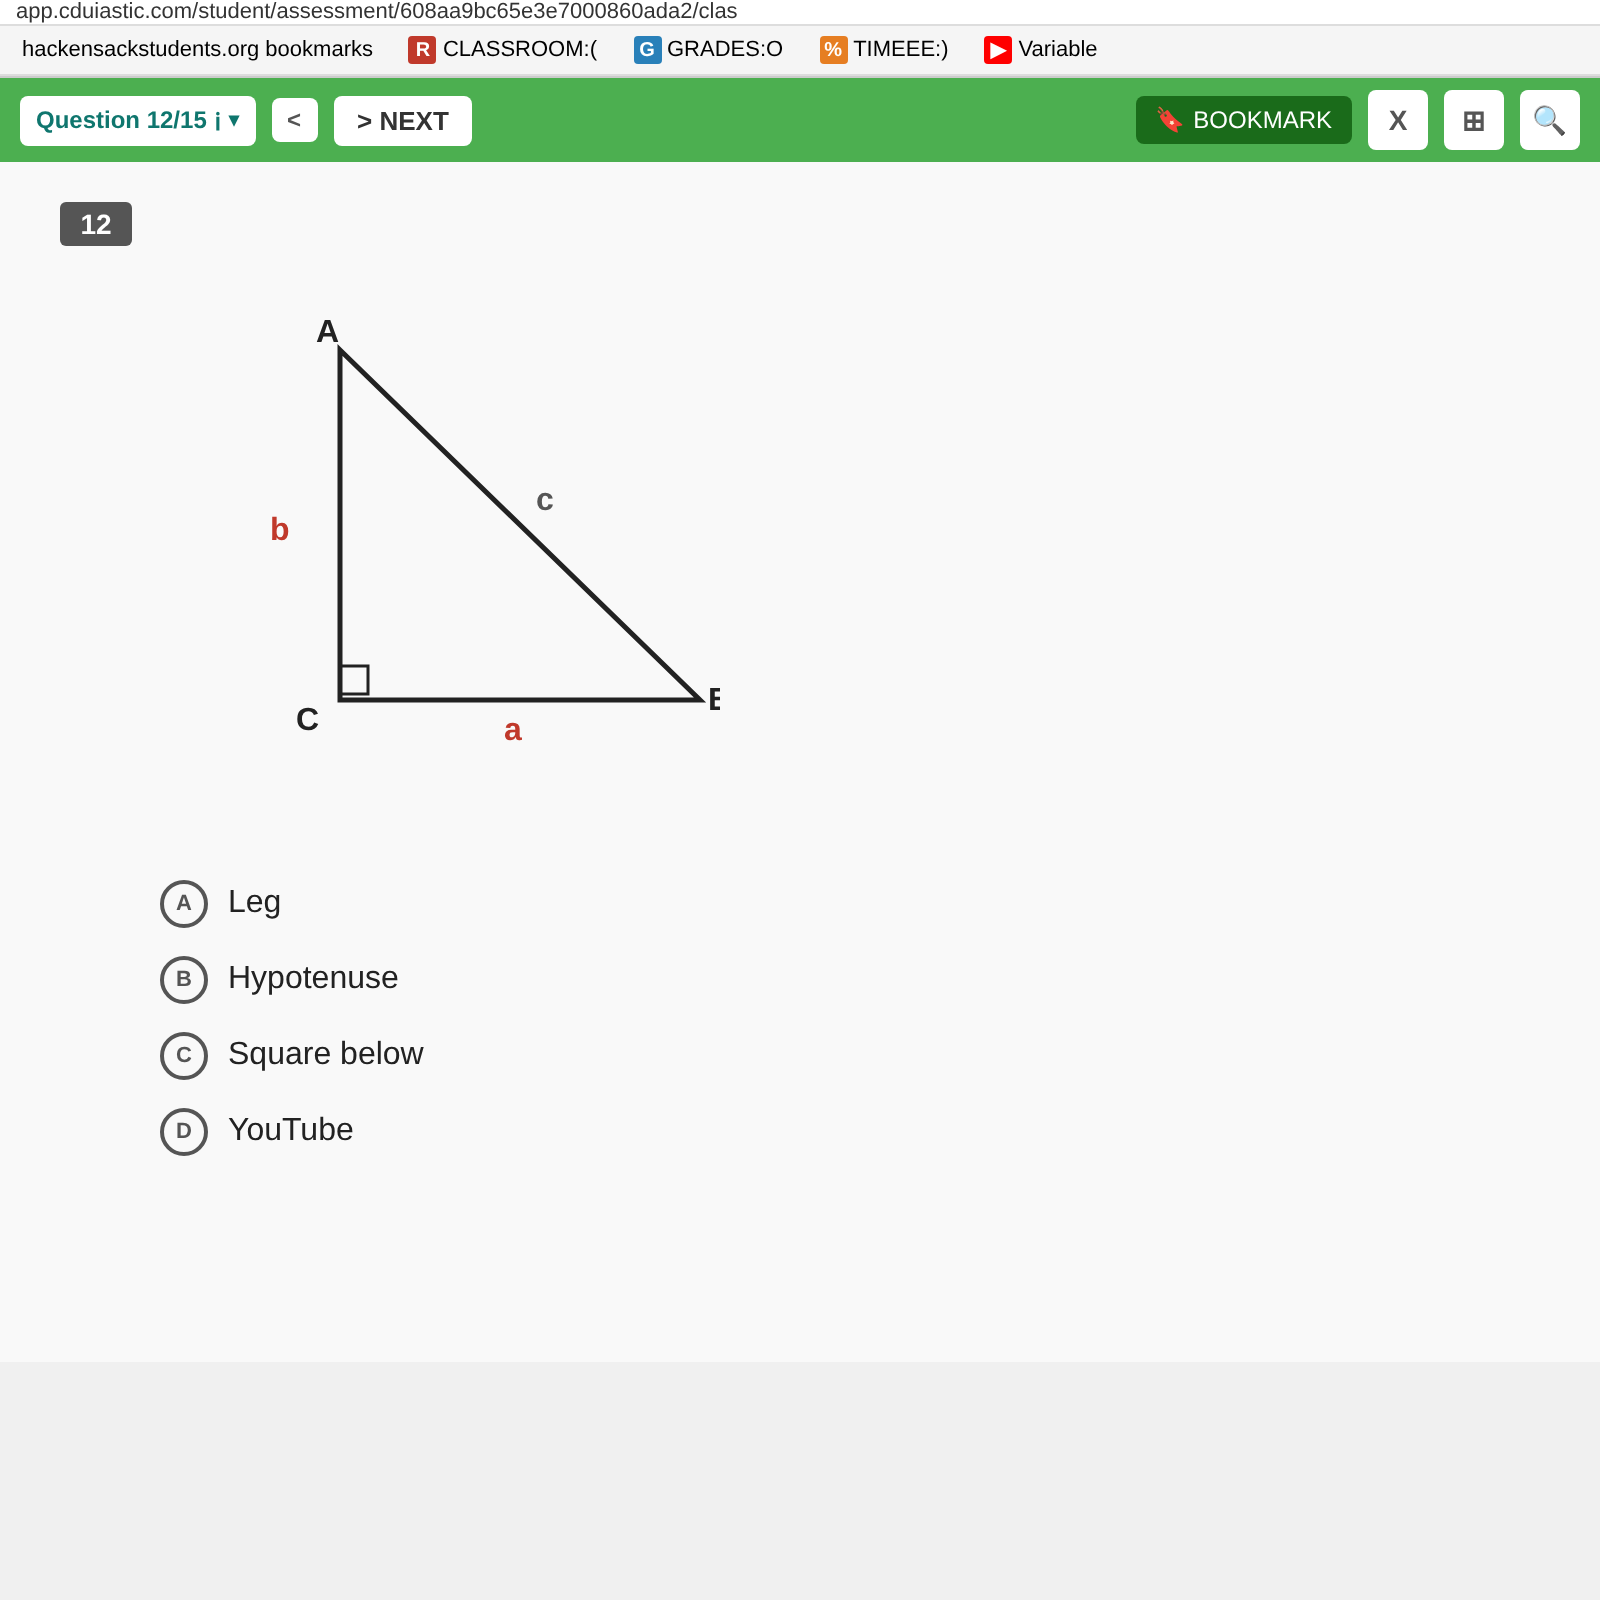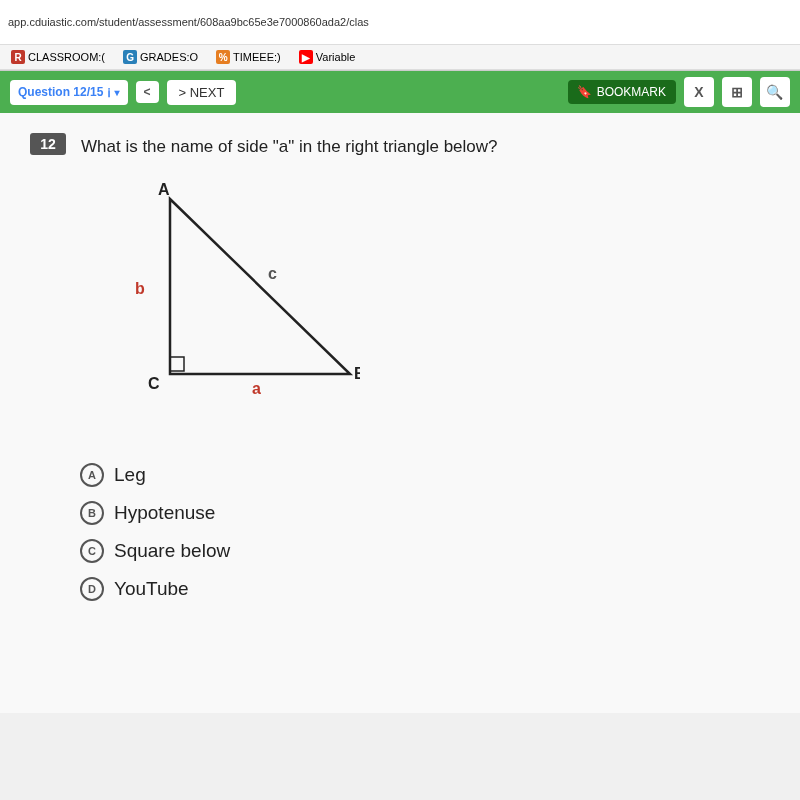--- a/index.html
+++ b/index.html
@@ -12,21 +12,21 @@
     }
 
     
     .browser-chrome {
       background: #e8e8e8;
       border-bottom: 1px solid #ccc;
     }
 
     .url-bar {
       background: white;
-      padding: 16px 8px;
+      padding: 0 8px;
       font-size: 11px;
       color: #333;
       border-bottom: 1px solid #ddd;
       overflow: hidden;
       white-space: nowrap;
     }
 
     .bookmarks-bar {
       display: flex;
       align-items: center;
@@ -71,21 +71,21 @@
       padding: 6px 10px;
       gap: 8px;
     }
 
     .question-nav {
       background: white;
       border-radius: 4px;
       padding: 4px 8px;
       font-size: 12px;
       font-weight: bold;
-      color: #3b82f6;
+      color: #0f766e;
       display: flex;
       align-items: center;
       gap: 4px;
     }
 
     .nav-btn {
       background: white;
       border: none;
       border-radius: 4px;
       padding: 4px 8px;
@@ -98,21 +98,21 @@
       color: #555;
     }
 
     .next-btn {
       background: white;
       border: none;
       border-radius: 4px;
       padding: 5px 12px;
       font-size: 13px;
       cursor: pointer;
-      font-weight: normal;
+      font-weight: bold;
       color: #333;
       display: flex;
       align-items: center;
       gap: 4px;
     }
 
     .bookmark-btn {
       background: #1a6b1a;
       border: none;
       border-radius: 4px;
@@ -146,21 +146,21 @@
     .main-content {
       background: #f9f9f9;
       padding: 20px 30px;
       min-height: 600px;
     }
 
     .question-header {
       display: flex;
       align-items: flex-start;
       gap: 15px;
-      margin-bottom: 20px;
+      margin-bottom: 32px;
     }
 
     .question-number-badge {
       background: #555;
       color: white;
       font-weight: bold;
       font-size: 14px;
       padding: 3px 10px;
       border-radius: 3px;
       min-width: 36px;
@@ -202,31 +202,34 @@
       display: flex;
       align-items: center;
       justify-content: center;
       font-size: 11px;
       font-weight: bold;
       color: #555;
       flex-shrink: 0;
     }
 
     .choice-text {
-      font-size: 19px;
+      font-size: 16px;
       color: #222;
     }
   </style>
 </head>
 <body>
 
 <div class="browser-chrome">
   <div class="url-bar">app.cduiastic.com/student/assessment/608aa9bc65e3e7000860ada2/clas</div>
 
   <div class="bookmarks-bar">
+    <span class="bookmark-item">
+      <span>hackensackstudents.org bookmarks</span>
+    </span>
 
     <span class="bookmark-item">
       <span class="bm-icon bm-red">R</span>
       <span>CLASSROOM:(</span>
     </span>
 
     <span class="bookmark-item">
       <span class="bm-icon bm-blue">G</span>
       <span>GRADES:O</span>
     </span>
@@ -268,21 +271,20 @@
 
   <button class="toolbar-icon-btn">
     <span>🔍</span>
   </button>
 </div>
 
 <div class="main-content">
 
   <div class="question-header">
     <div class="question-number-badge">12</div>
-    <div class="question-text">What is the name of side "a" in the right triangle below?</div>
   </div>
 
   <div class="diagram-container">
     <svg width="280" height="260">
 
       <polygon points="90,20 270,195 90,195" fill="none" stroke="#222" stroke-width="2.5"></polygon>
 
       <rect x="90" y="178" width="14" height="14" fill="none" stroke="#222" stroke-width="1.5"></rect>
 
       <text x="78" y="16" font-size="16" font-weight="bold" fill="#222">A</text>

